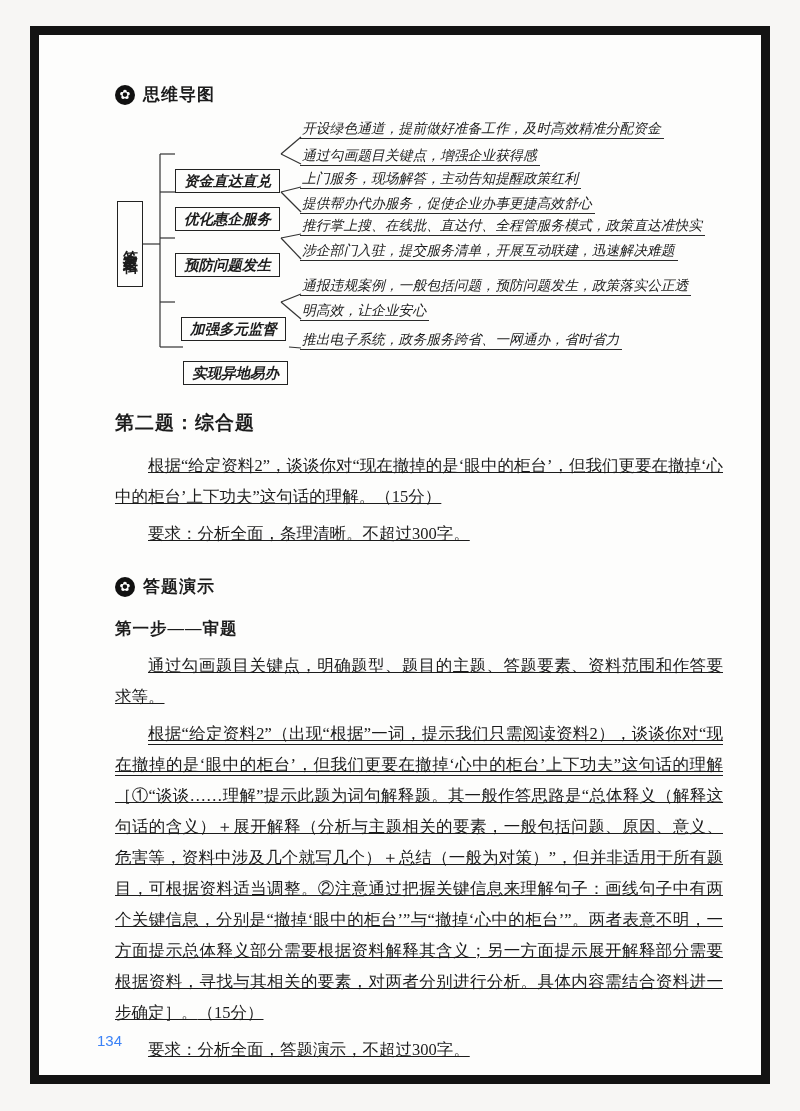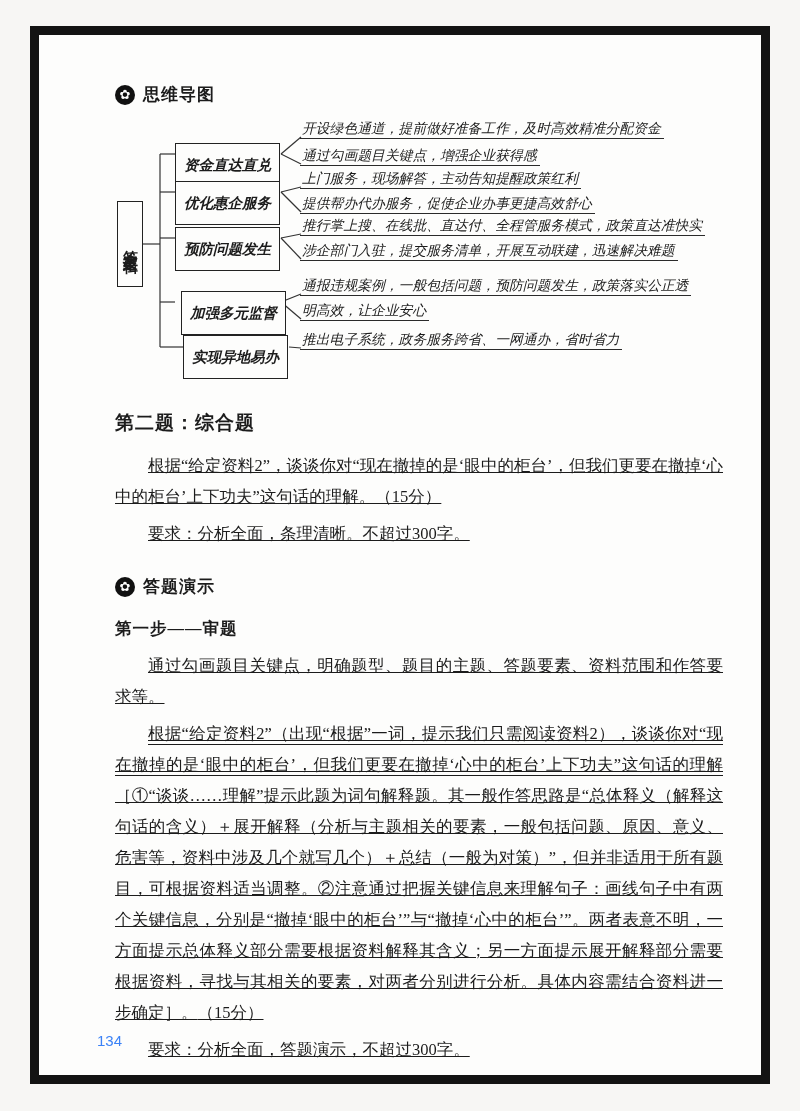--- a/index.html
+++ b/index.html
@@ -28,21 +28,21 @@
   .sec-title{
     font-family:"Liberation Sans", sans-serif;
     font-weight:bold;font-size:17px;letter-spacing:1px;
   }
   
   .mindmap{position:relative;height:258px;width:680px;margin:4px 0 0 0;}
   .mindmap svg{position:absolute;left:0;top:0;}
   .mm-box{
     position:absolute;border:1.5px solid #222;background:#fdfdfc;
     font-family:"DejaVu Sans", sans-serif;font-style:italic;font-weight:600;
-    font-size:14.5px;padding:12px 8px;line-height:18px;white-space:nowrap;
+    font-size:14.5px;padding:2px 8px;line-height:18px;white-space:nowrap;margin-top:26px;
   }
   .mm-root{
     position:absolute;left:2px;top:87px;width:24px;height:80px;
     border:1.5px solid #222;background:#fdfdfc;
     writing-mode:vertical-rl;text-orientation:upright;
     font-family:"DejaVu Sans", sans-serif;font-weight:600;font-size:15px;
     letter-spacing:3px;display:flex;align-items:center;justify-content:center;
     padding:2px 0;
   }
   .mm-leaf{

